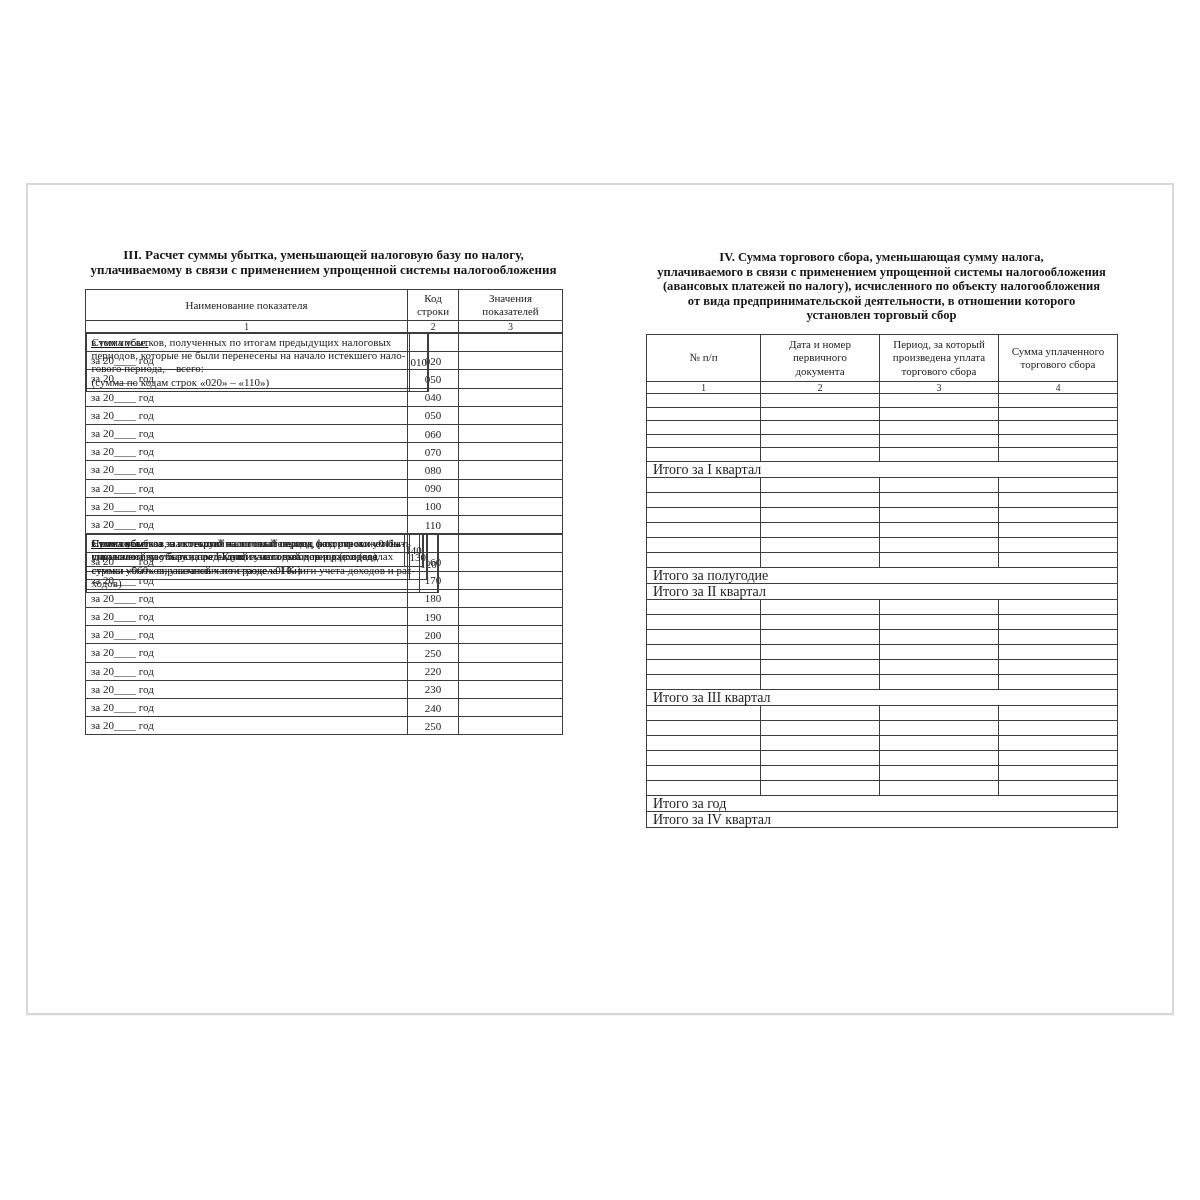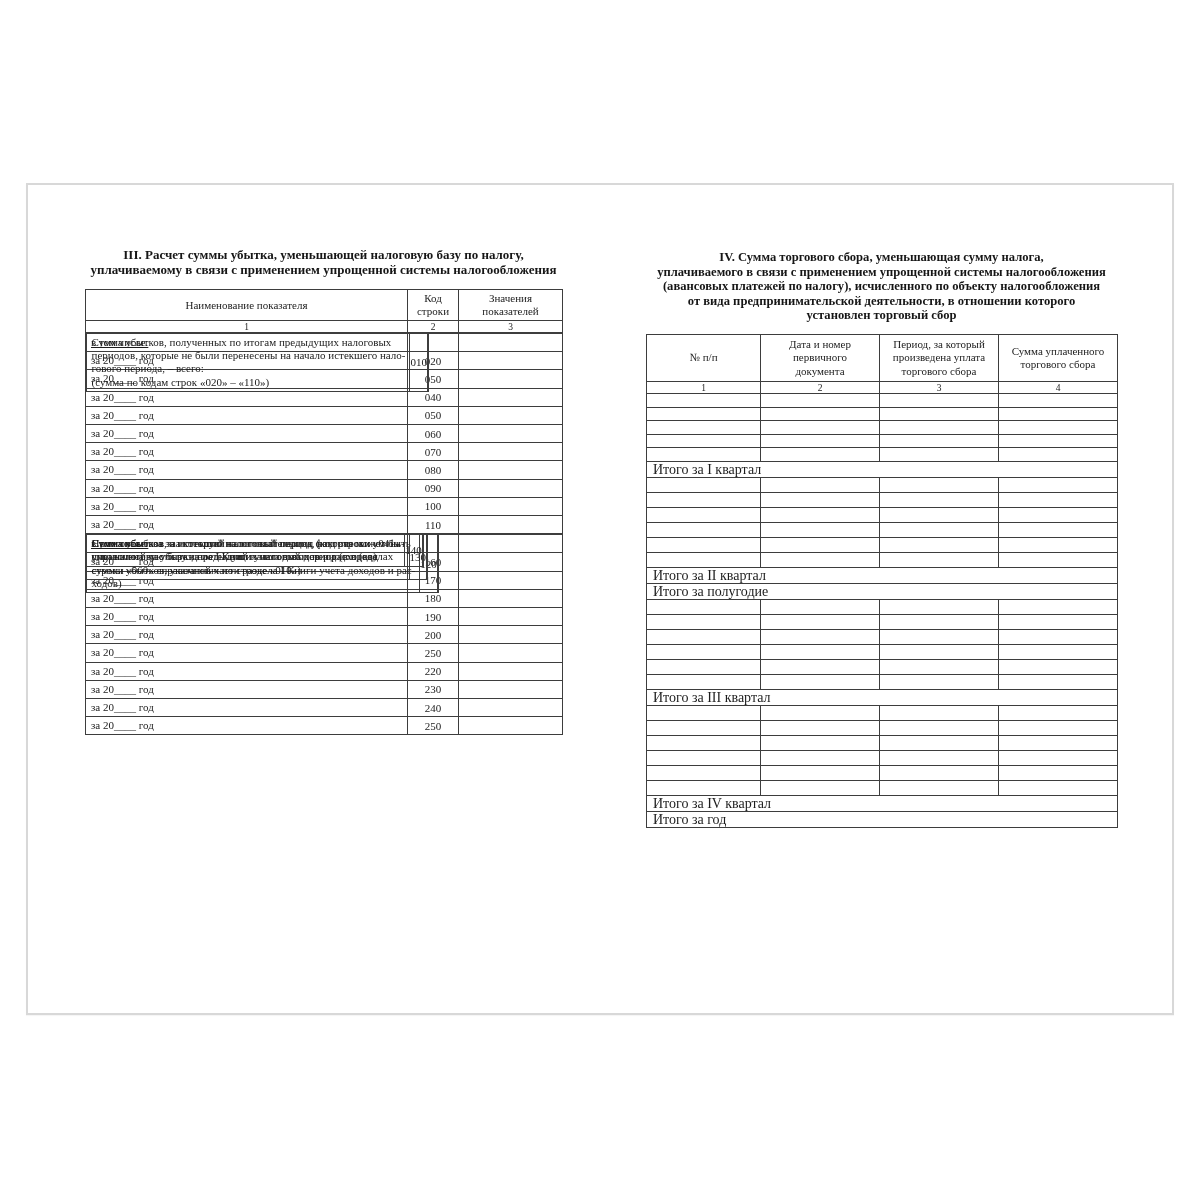--- a/index.html
+++ b/index.html
@@ -327,25 +327,25 @@
             <td></td>
             <td></td>
           </tr>
           <tr class="re2">
             <td></td>
             <td></td>
             <td></td>
             <td></td>
           </tr>
           <tr class="rtot">
+            <td colspan="4">Итого за полугодие</td>
+          </tr>
+          <tr class="rtot">
             <td colspan="4">Итого за II квартал</td>
           </tr>
-          <tr class="rtot">
-            <td colspan="4">Итого за полугодие</td>
-          </tr>
           <tr class="re2">
             <td></td>
             <td></td>
             <td></td>
             <td></td>
           </tr>
           <tr class="re2">
             <td></td>
             <td></td>
             <td></td>
@@ -408,22 +408,22 @@
             <td></td>
             <td></td>
           </tr>
           <tr class="re2">
             <td></td>
             <td></td>
             <td></td>
             <td></td>
           </tr>
           <tr class="rtot">
+            <td colspan="4">Итого за год</td>
+          </tr>
+          <tr class="rtot">
             <td colspan="4">Итого за IV квартал</td>
-          </tr>
-          <tr class="rtot">
-            <td colspan="4">Итого за год</td>
           </tr>
         </tbody>
     </table>
   </div>
 
 </div>
 
 </body></html>

